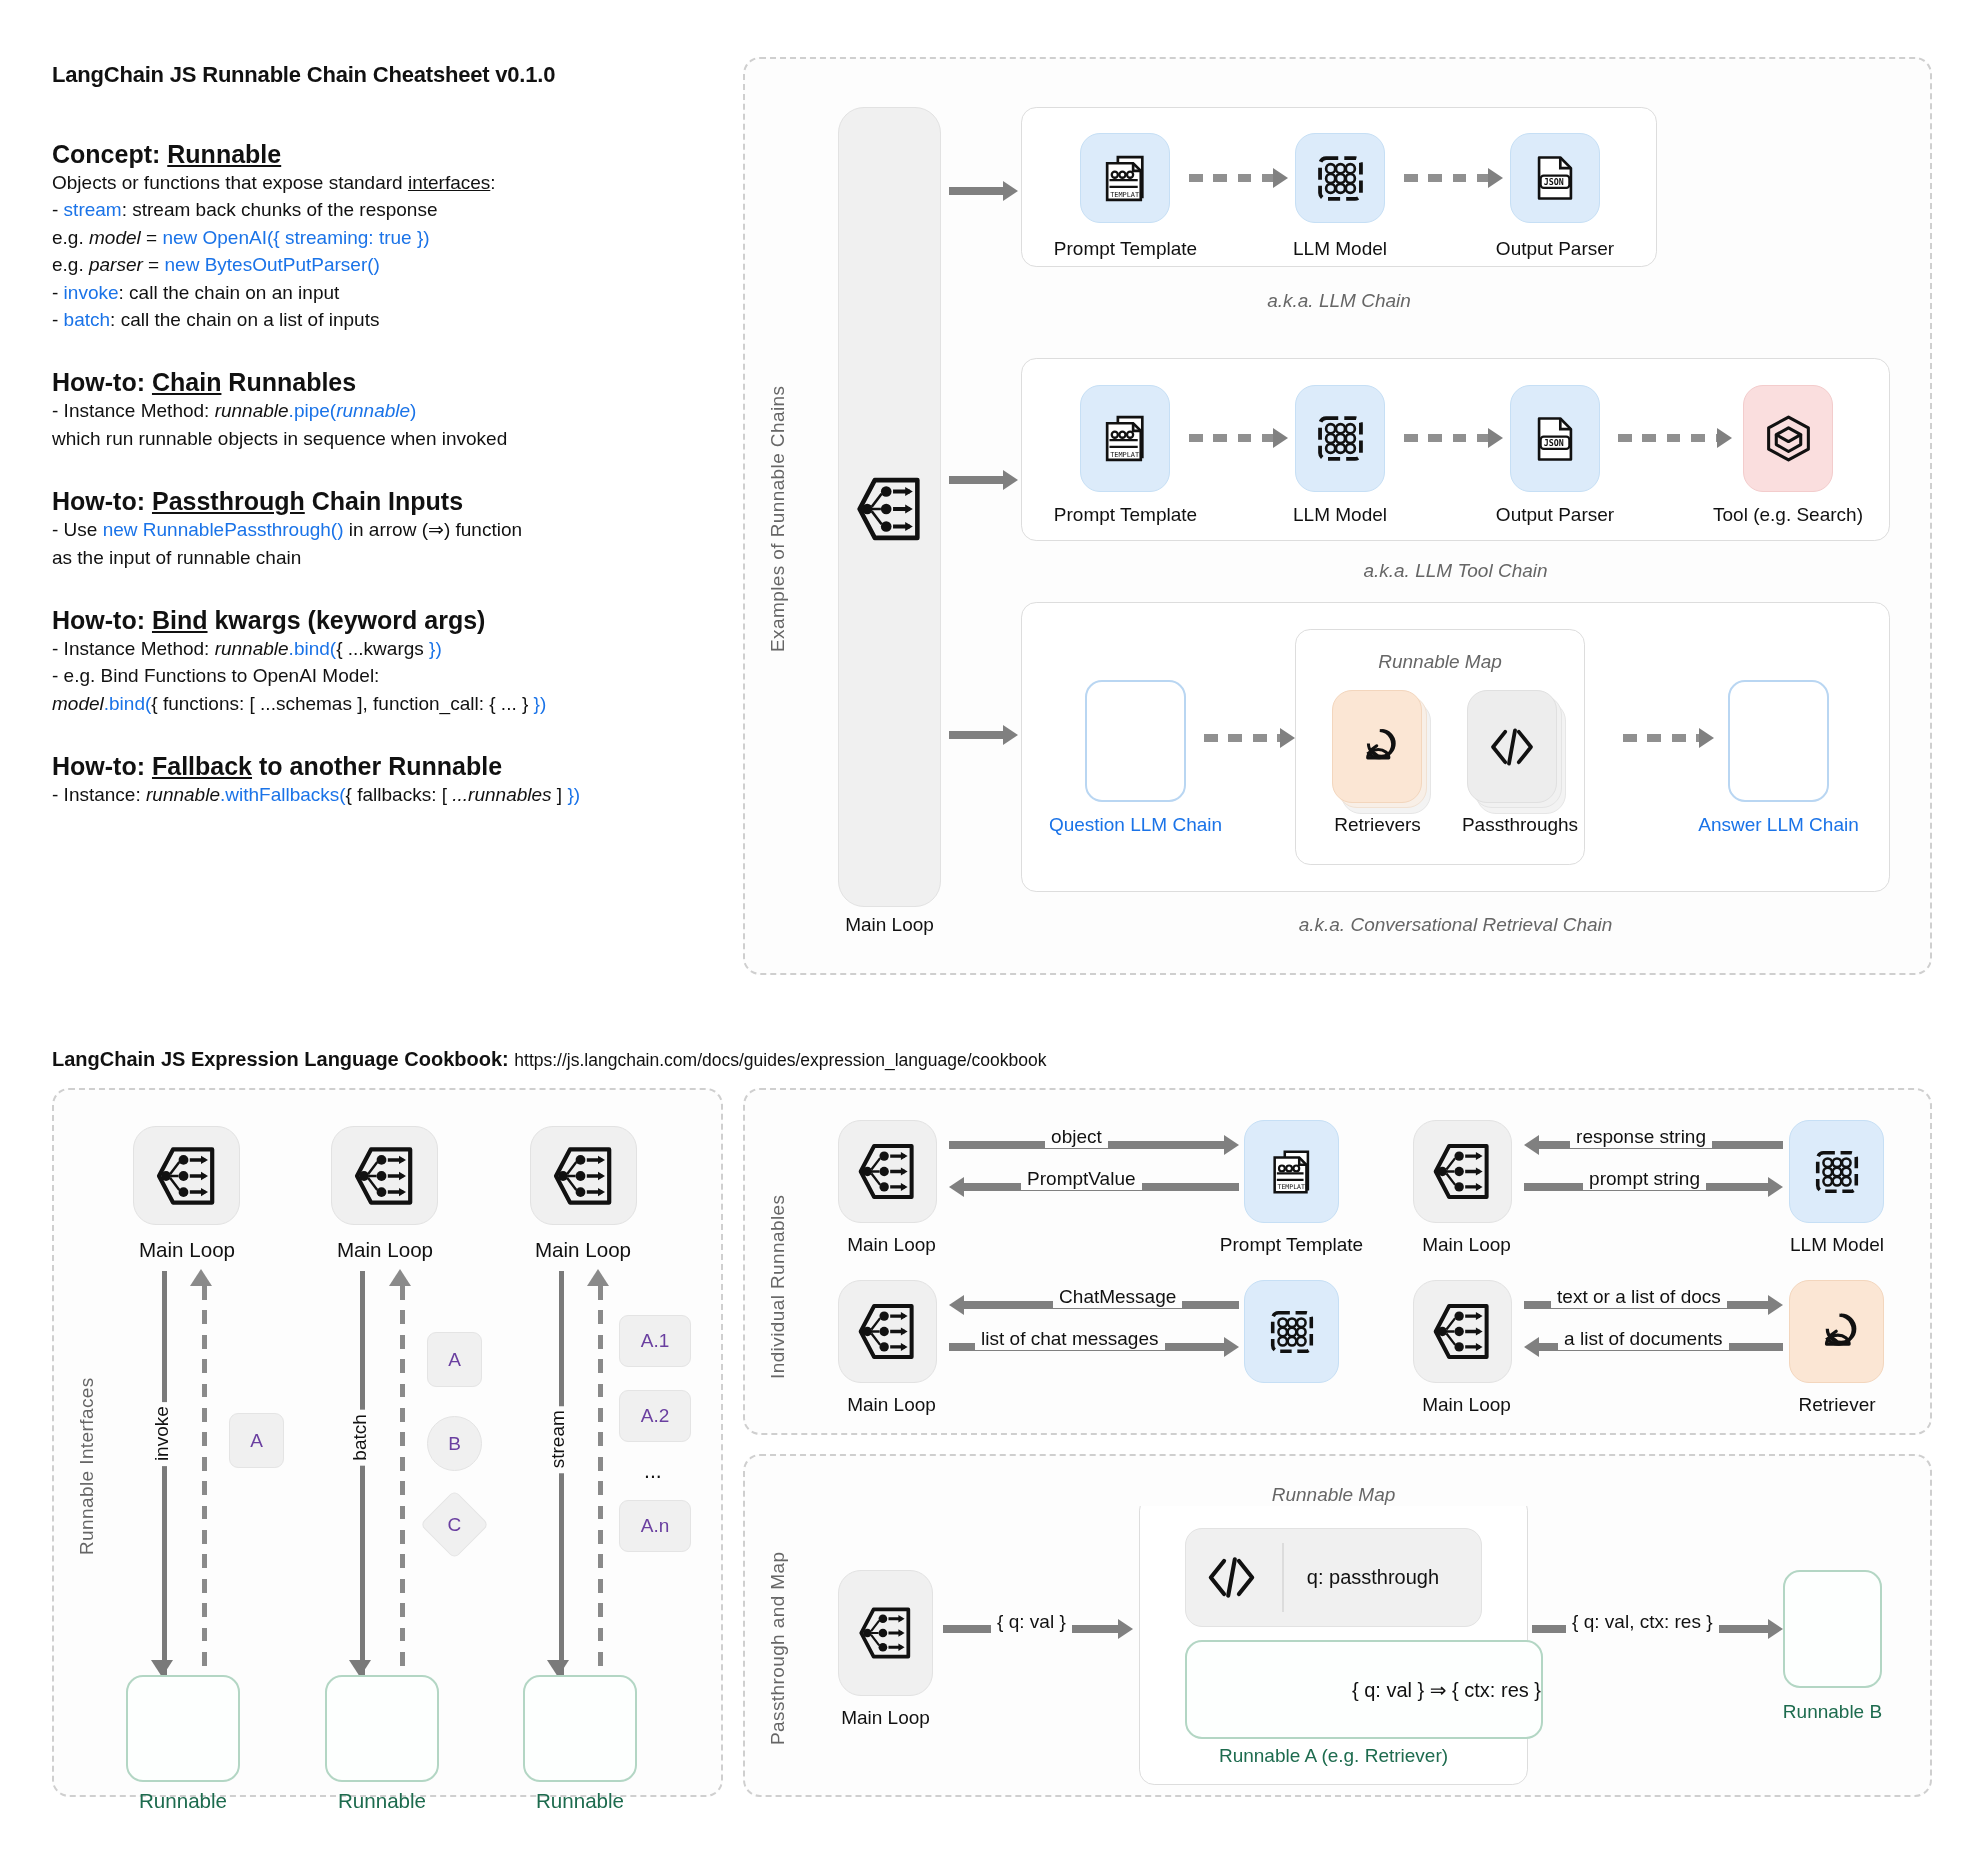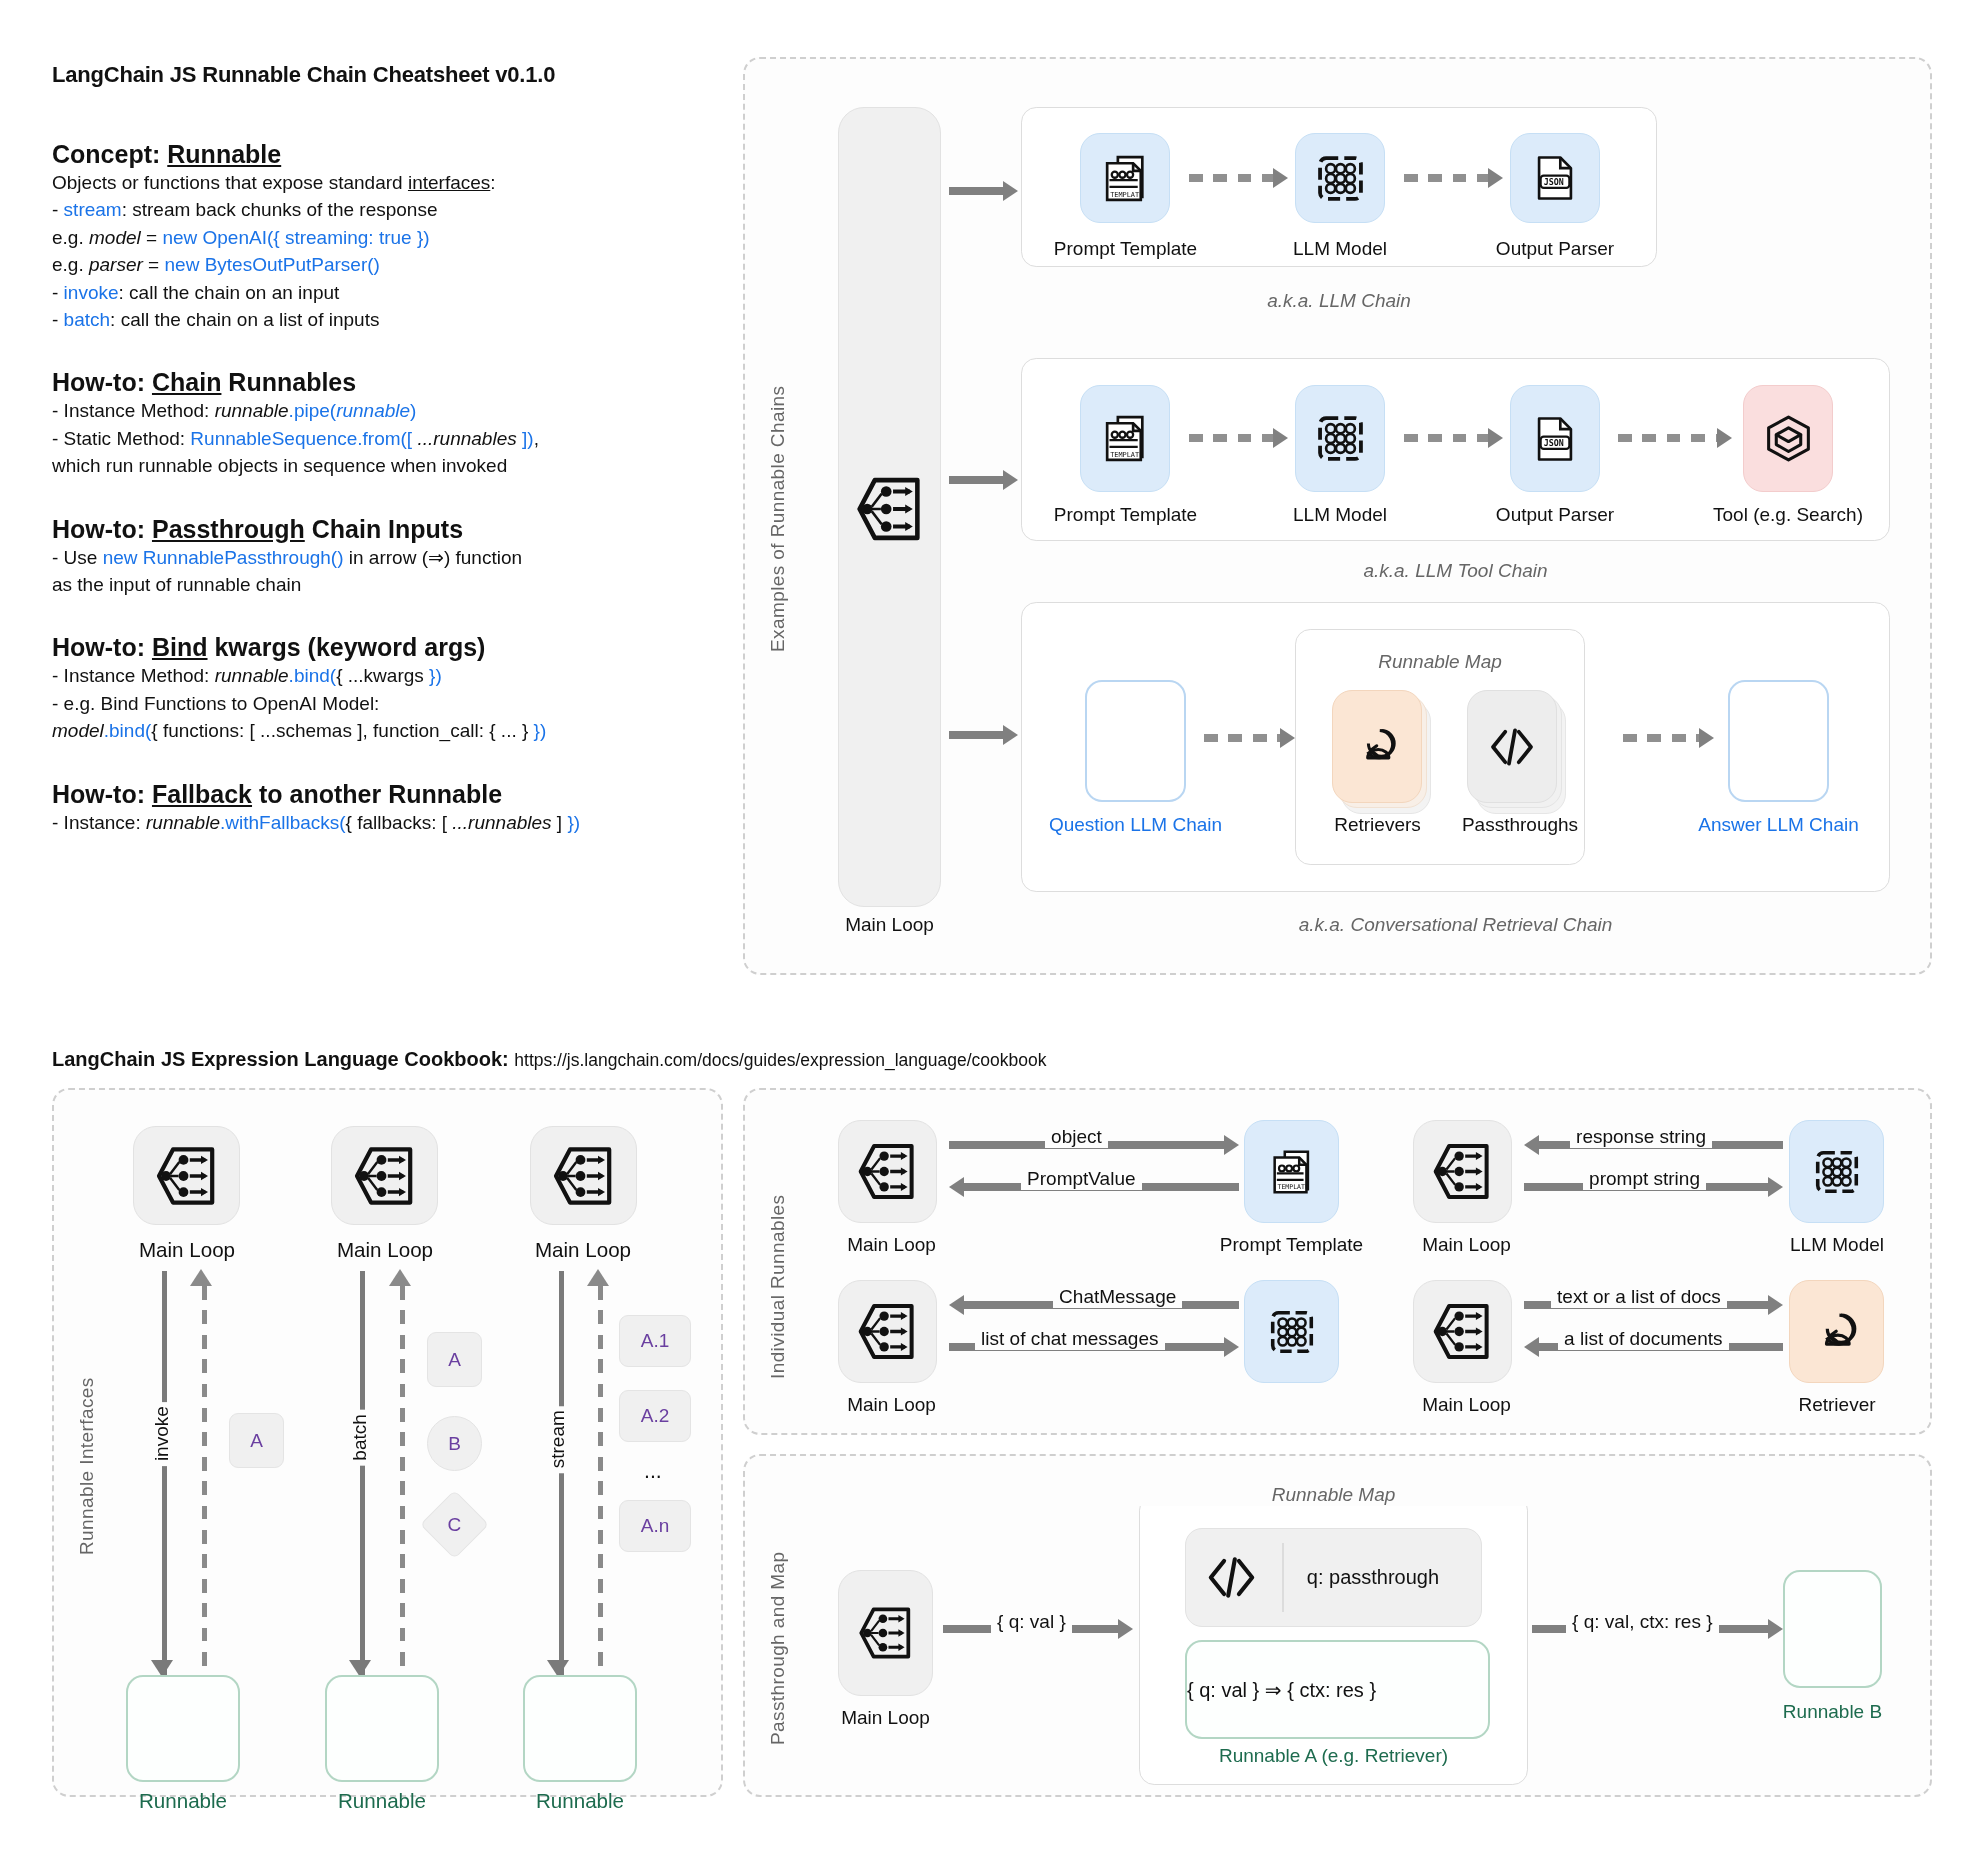--- a/index.html
+++ b/index.html
@@ -129,23 +129,20 @@
   <div class="line">
     <span>- </span><span class="blue">batch</span><span>: call the chain on a list of inputs</span>
   </div>
 
   <div class="sec-head">
     <span>How-to: </span><u>Chain</u><span> Runnables</span>
   </div>
   <div class="line">
     <span>- Instance Method: </span><span class="ital">runnable</span><span class="blue">.pipe(</span><span class="ital blue">runnable</span><span class="blue">)</span>
   </div>
-  <div class="line">
-    <span>- Static Method: </span><span class="blue">RunnableSequence.from([ </span><span class="ital">...runnables</span><span class="blue"> ])</span><span>,</span>
-  </div>
   <div class="line">which run runnable objects in sequence when invoked</div>
 
   <div class="sec-head">
     <span>How-to: </span><u>Passthrough</u><span> Chain Inputs</span>
   </div>
   <div class="line">
     <span>- Use </span><span class="blue">new RunnablePassthrough()</span><span> in arrow (⇒) function</span>
   </div>
   <div class="line">as the input of runnable chain</div>
 
@@ -646,21 +643,21 @@
     <svg width="55" height="43" viewBox="0 0 66 52">
       <path d="M24 6 L8 26 L24 46" fill="none" stroke="#111" stroke-width="5" stroke-linecap="round" stroke-linejoin="round"></path>
       <path d="M42 6 L58 26 L42 46" fill="none" stroke="#111" stroke-width="5" stroke-linecap="round" stroke-linejoin="round"></path>
       <path d="M37 4 L29 48" fill="none" stroke="#111" stroke-width="5" stroke-linecap="round"></path>
     </svg>
     <div style="width:1.5px; height:69px; background:#dcdcdc;"></div>
     <div style="font-size:20px; color:#111;">q: passthrough</div>
   </div>
 </div>
 
-<div class="hollow-green" style="left:1185px; top:1640px; width:305px; height:99px; display:flex; align-items:center; justify-content:flex-start;">
+<div class="hollow-green" style="left:1185px; top:1640px; width:358px; height:99px; display:flex; align-items:center; justify-content:flex-end;">
   <div style="font-size:20px; color:#111;">{ q: val } ⇒ { ctx: res }</div>
 </div>
 <div class="nodelabel green-text" style="left:1158px; top:1745px; width:351px;">Runnable A (e.g. Retriever)</div>
 
 <div class="arrow-solid" style="left:1532px; top:1625px; width:251px;">
   <div class="bar"></div>
     <div class="head-r"></div>
 </div>
 <div class="edge-label" style="left:1566px; top:1611px;">{ q: val, ctx: res }</div>
 

